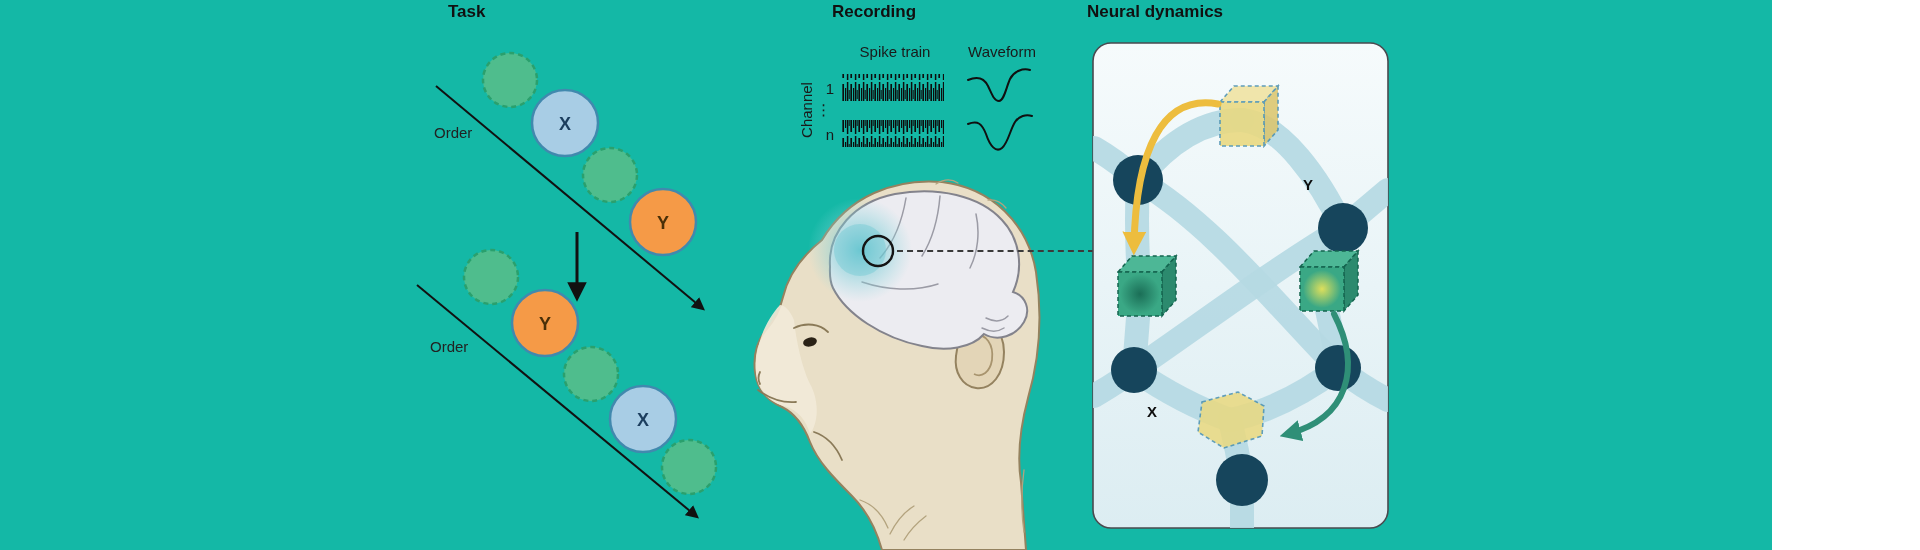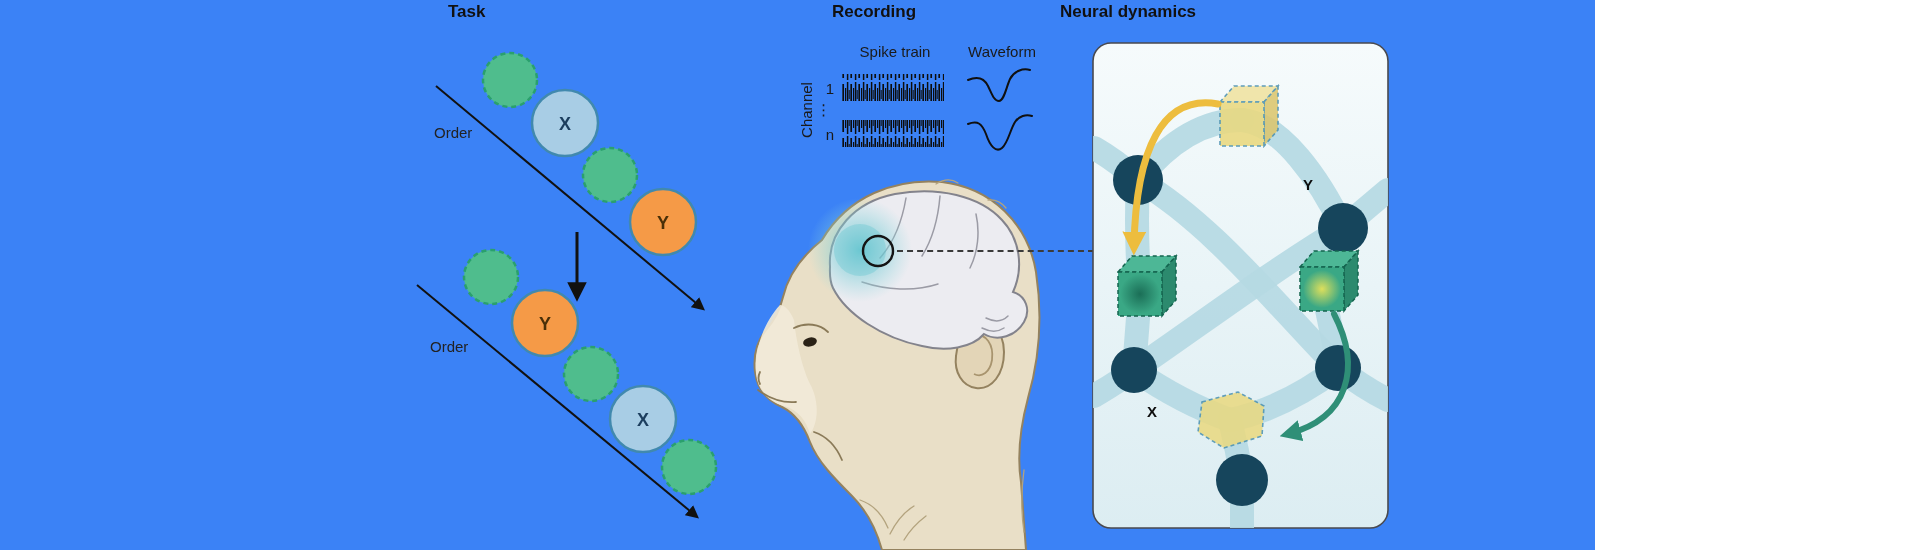--- a/index.html
+++ b/index.html
@@ -1,18 +1,18 @@
 <!DOCTYPE html>
 <html><head>
 <meta charset="utf-8">
 <style>
   * { margin:0; padding:0; box-sizing:border-box; }
   html,body { width:1920px; height:550px; background:#ffffff; overflow:hidden;
               font-family:"Liberation Sans", sans-serif; }
-  .figure { position:relative; width:1595px; height:550px; background:#3b82f6; }
+  .figure { position:relative; width:1772px; height:550px; background:#14b8a6; }
   .panel-title { position:absolute; top:2px; font-size:17px; font-weight:bold; color:#111; }
   svg.panel { position:absolute; top:0; overflow:visible; }
   .task-svg { left:410px; }
   .recording-svg { left:730px; }
   .neural-svg { left:1090px; }
   .connector { position:absolute; left:897px; top:250px; width:197px; height:0;
                border-top:2px dashed #3a3a3a; }
   svg text { font-family:"Liberation Sans", sans-serif; }
   .seq-arrow { stroke:#111; stroke-width:2; }
   .seq-arrow.thick { stroke-width:3; }
@@ -40,21 +40,21 @@
   .cube-green-edge { stroke:#14644f; stroke-width:1.5; stroke-dasharray:4 3; }
   .state-label { font-size:15px; font-weight:bold; fill:#0c0c0c; text-anchor:middle; }
 </style>
 </head>
 <body>
 
 <div class="figure">
 
   <h3 class="panel-title" style="left:448px">Task</h3>
   <h3 class="panel-title" style="left:832px">Recording</h3>
-  <h3 class="panel-title" style="left:1060px">Neural dynamics</h3>
+  <h3 class="panel-title" style="left:1087px">Neural dynamics</h3>
 
   <svg class="panel task-svg" width="350" height="550" viewBox="0 0 350 550">
     <defs>
       <marker id="ah-black" viewBox="0 0 10 10" refX="7" refY="5" markerWidth="6.5" markerHeight="6.5" orient="auto-start-reverse">
         <path d="M0,0 L10,5 L0,10 Z" fill="#111"></path>
       </marker>
     </defs>
 
     <g>
       <line x1="26" y1="86" x2="292" y2="308" class="seq-arrow" marker-end="url(#ah-black)"></line>

